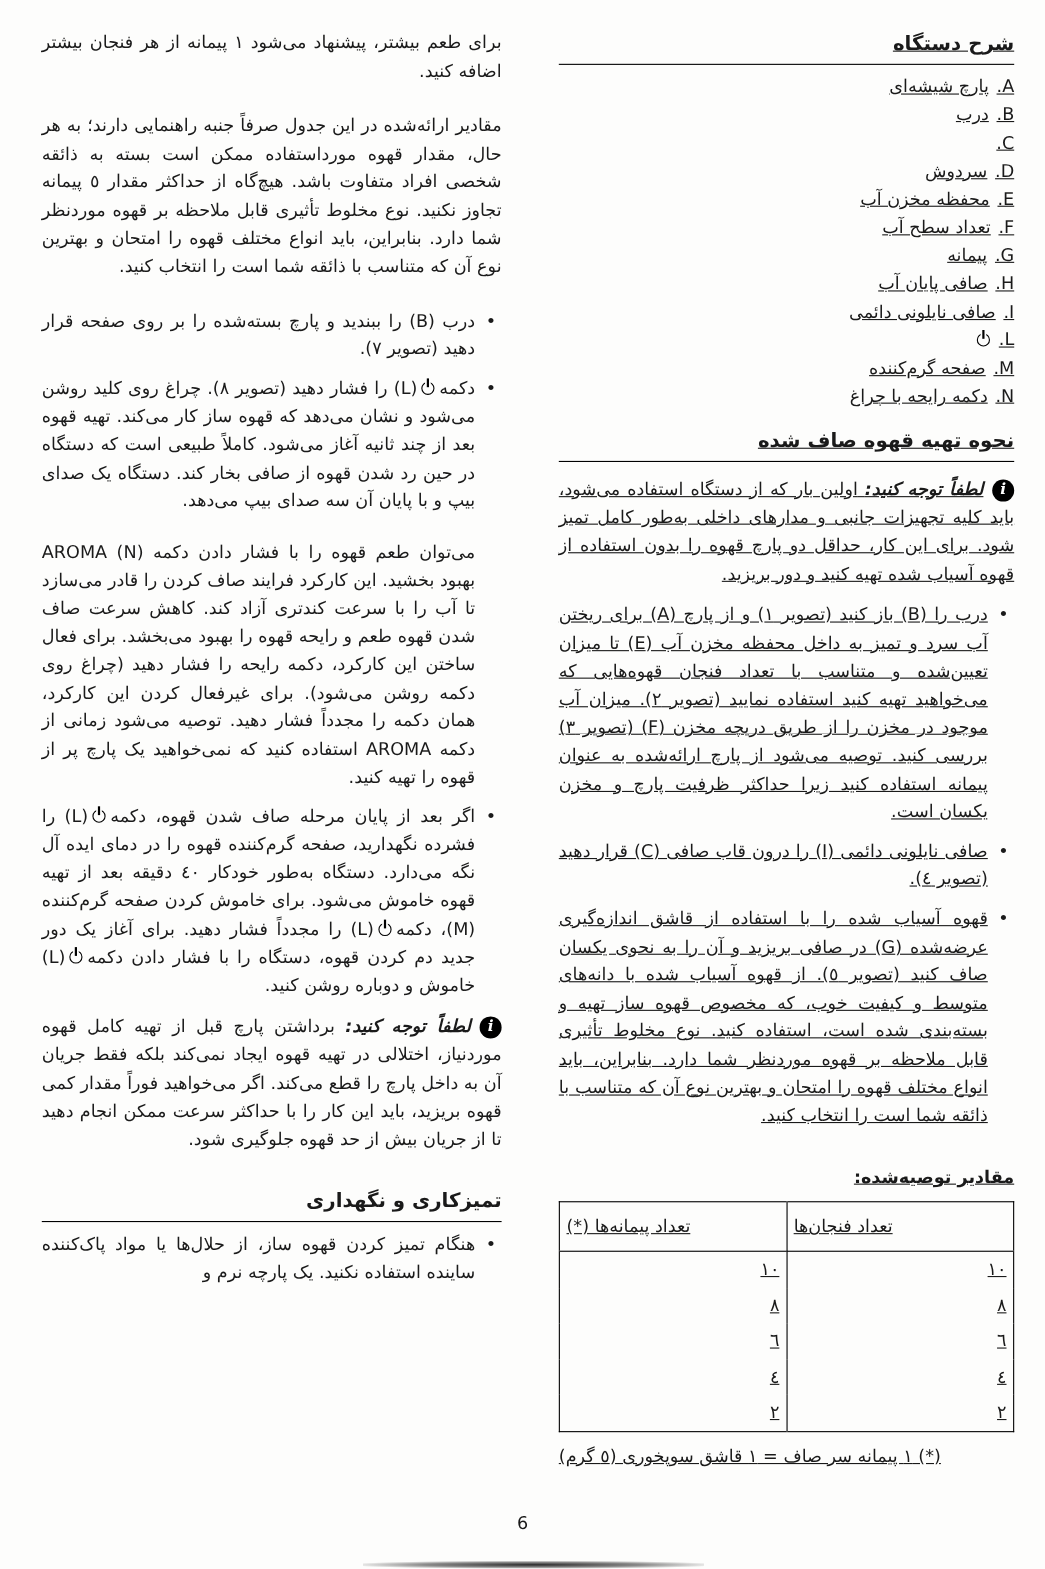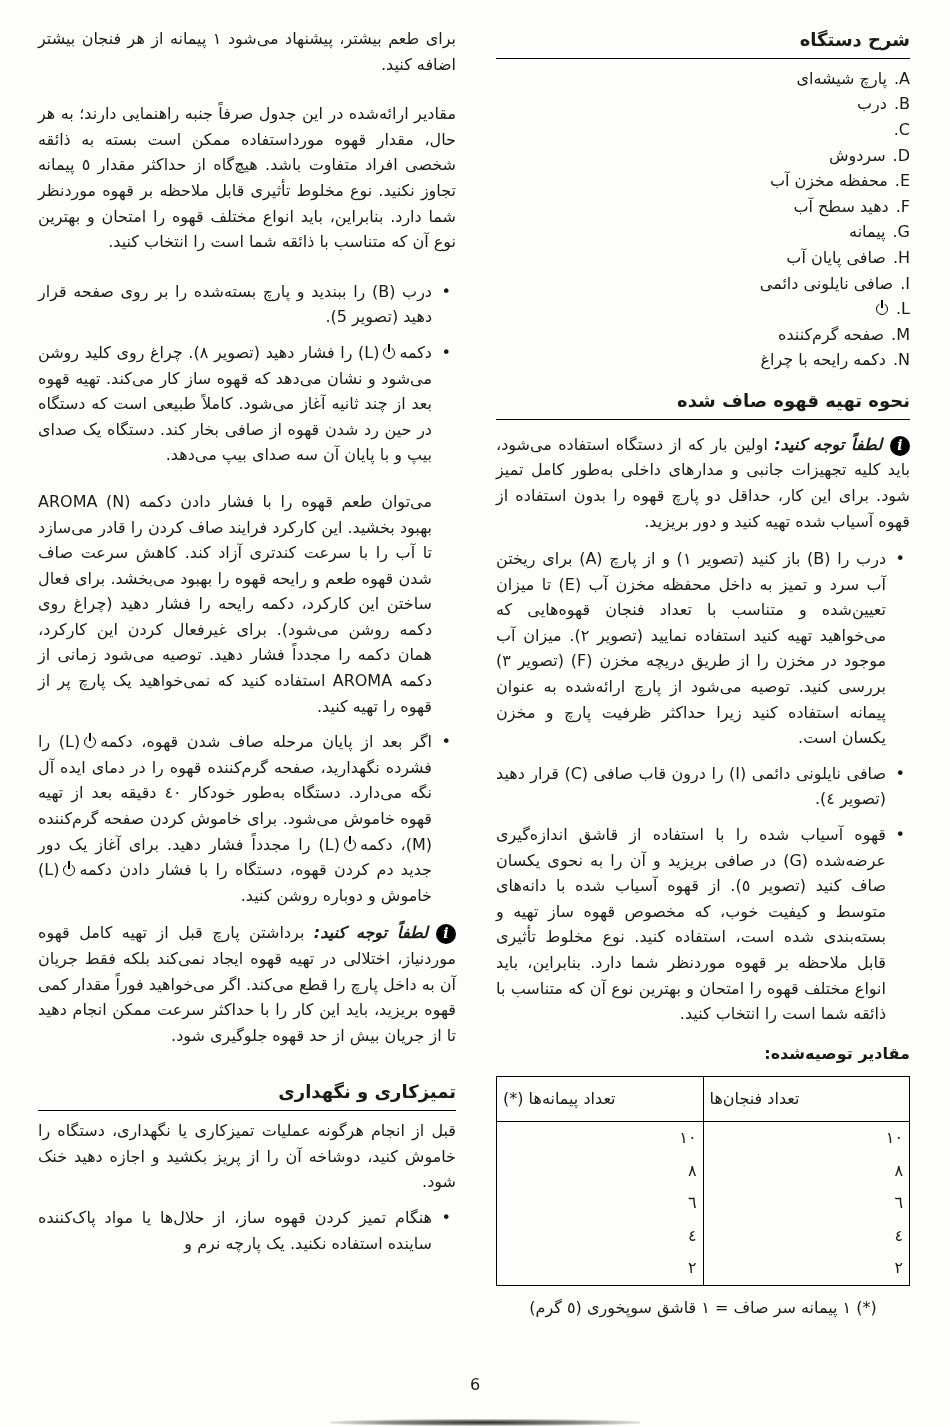--- a/index.html
+++ b/index.html
@@ -14,21 +14,21 @@
   .page { position: absolute; inset: 0; }
 
   .col {
     position: absolute;
     top: 26px;
     direction: rtl;
     text-align: justify;
     font-size: 16px;
     line-height: 1.6;
   }
-  .col-right { right: 40px; width: 414px; }
+  .col-right { right: 28px; width: 414px; text-decoration: underline; }
   .col-left  { left: 38px;  width: 418px; }
 
   .sec-title {
     font-weight: bold;
     font-size: 18px;
     text-align: right;
     border-bottom: 1.4px solid #000;
     padding-bottom: 3px;
     margin-bottom: 7px;
   }
@@ -78,39 +78,39 @@
     content: "";
     position: absolute;
     top: -4px; left: 50%;
     transform: translateX(-50%);
     width: 2px; height: 8px;
     background: #000;
     box-shadow: 0 0 0 1.6px #fdfdfc;
   }
   .device-item .power-icon { margin: 0 1px; }
 
-  .recommended { font-weight: bold; margin-top: 14px; text-align: right; }
+  .recommended { font-weight: bold; margin-top: 30px; text-align: right; }
 
   .rec-table {
     width: 100%;
     border-collapse: collapse;
     table-layout: fixed;
     margin-top: 10px;
     border: 1.4px solid #000;
   }
   .rec-table th {
     font-weight: normal;
     border-bottom: 1.4px solid #000;
     padding: 9px 6px;
     text-align: left;
   }
   .rec-table td { padding: 3px 6px 4px; }
   .rec-table th:first-child, .rec-table td:first-child { border-left: 1.4px solid #000; }
 
-  .footnote { margin-top: 9px; text-align: center; direction: rtl; }
+  .footnote { margin-top: 9px; text-align: left; direction: rtl; }
 
   .page-num {
     position: absolute;
     bottom: 32px; left: 0;
     width: 100%;
     text-align: center;
     font-size: 16px;
   }
 
   .artifact {
@@ -144,21 +144,21 @@
       <div class="device-item">
         <span class="device-letter">.D</span>
         <span>سردوش</span>
       </div>
       <div class="device-item">
         <span class="device-letter">.E</span>
         <span>محفظه مخزن آب</span>
       </div>
       <div class="device-item">
         <span class="device-letter">.F</span>
-        <span>دهید سطح آب</span>
+        <span>تعداد سطح آب</span>
       </div>
       <div class="device-item">
         <span class="device-letter">.G</span>
         <span>پیمانه</span>
       </div>
       <div class="device-item">
         <span class="device-letter">.H</span>
         <span>صافی پایان آب</span>
       </div>
       <div class="device-item">
@@ -236,42 +236,41 @@
 
   </div>
 
   <div class="col col-left">
 
     <div class="para gap-after">برای طعم بیشتر، پیشنهاد می‌شود ١ پیمانه از هر فنجان بیشتر اضافه کنید.</div>
 
     <div class="para gap-after">مقادیر ارائه‌شده در این جدول صرفاً جنبه راهنمایی دارند؛ به هر حال، مقدار قهوه مورداستفاده ممکن است بسته به ذائقه شخصی افراد متفاوت باشد. هیچ‌گاه از حداکثر مقدار ٥ پیمانه تجاوز نکنید. نوع مخلوط تأثیری قابل ملاحظه بر قهوه موردنظر شما دارد. بنابراین، باید انواع مختلف قهوه را امتحان و بهترین نوع آن که متناسب با ذائقه شما است را انتخاب کنید.</div>
 
     <div class="bullet">
-      <span>درب (B) را ببندید و پارچ بسته‌شده را بر روی صفحه قرار دهید (تصویر 5).</span>
+      <span>درب (B) را ببندید و پارچ بسته‌شده را بر روی صفحه قرار دهید (تصویر ٧).</span>
     </div>
 
     <div class="bullet">
       <span>دکمه</span><span class="power-icon"></span><span>(L) را فشار دهید (تصویر ٨). چراغ روی کلید روشن می‌شود و نشان می‌دهد که قهوه ساز کار می‌کند. تهیه قهوه بعد از چند ثانیه آغاز می‌شود. کاملاً طبیعی است که دستگاه در حین رد شدن قهوه از صافی بخار کند. دستگاه یک صدای بیپ و با پایان آن سه صدای بیپ می‌دهد.</span>
     </div>
 
     <div class="para indent">می‌توان طعم قهوه را با فشار دادن دکمه AROMA (N) بهبود بخشید. این کارکرد فرایند صاف کردن را قادر می‌سازد تا آب را با سرعت کندتری آزاد کند. کاهش سرعت صاف شدن قهوه طعم و رایحه قهوه را بهبود می‌بخشد. برای فعال ساختن این کارکرد، دکمه رایحه را فشار دهید (چراغ روی دکمه روشن می‌شود). برای غیرفعال کردن این کارکرد، همان دکمه را مجدداً فشار دهید. توصیه می‌شود زمانی از دکمه AROMA استفاده کنید که نمی‌خواهید یک پارچ پر از قهوه را تهیه کنید.</div>
 
     <div class="bullet">
       <span>اگر بعد از پایان مرحله صاف شدن قهوه، دکمه</span><span class="power-icon"></span><span>(L) را فشرده نگهدارید، صفحه گرم‌کننده قهوه را در دمای ایده آل نگه می‌دارد. دستگاه به‌طور خودکار ٤٠ دقیقه بعد از تهیه قهوه خاموش می‌شود. برای خاموش کردن صفحه گرم‌کننده (M)، دکمه</span><span class="power-icon"></span><span>(L) را مجدداً فشار دهید. برای آغاز یک دور جدید دم کردن قهوه، دستگاه را با فشار دادن دکمه</span><span class="power-icon"></span><span>(L) خاموش و دوباره روشن کنید.</span>
     </div>
 
     <div class="note">
       <span class="info-icon"></span>
       <span class="note-label">لطفاً توجه کنید:</span>
       <span>برداشتن پارچ قبل از تهیه کامل قهوه موردنیاز، اختلالی در تهیه قهوه ایجاد نمی‌کند بلکه فقط جریان آن به داخل پارچ را قطع می‌کند. اگر می‌خواهید فوراً مقدار کمی قهوه بریزید، باید این کار را با حداکثر سرعت ممکن انجام دهید تا از جریان بیش از حد قهوه جلوگیری شود.</span>
     </div>
 
     <div class="sec-title mt-lg">تمیزکاری و نگهداری</div>
 
-    <div class="para">قبل از انجام هرگونه عملیات تمیزکاری یا نگهداری، دستگاه را خاموش کنید، دوشاخه آن را از پریز بکشید و اجازه دهید خنک شود.</div>
 
     <div class="bullet">
       <span>هنگام تمیز کردن قهوه ساز، از حلال‌ها یا مواد پاک‌کننده ساینده استفاده نکنید. یک پارچه نرم و</span>
     </div>
 
   </div>
 
   <div class="page-num">6</div>
 
   <div class="artifact"></div>

